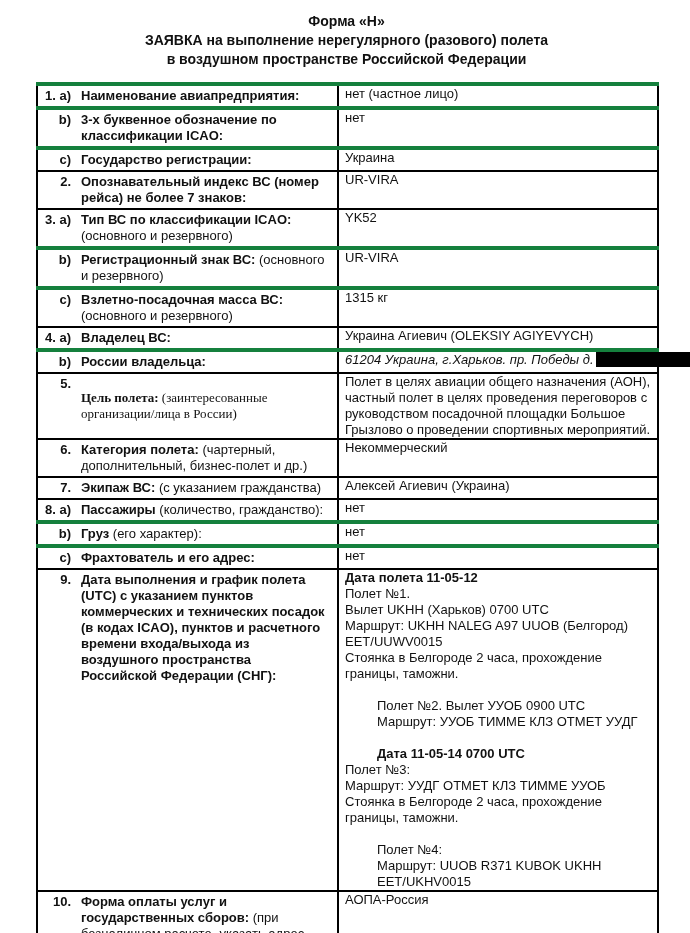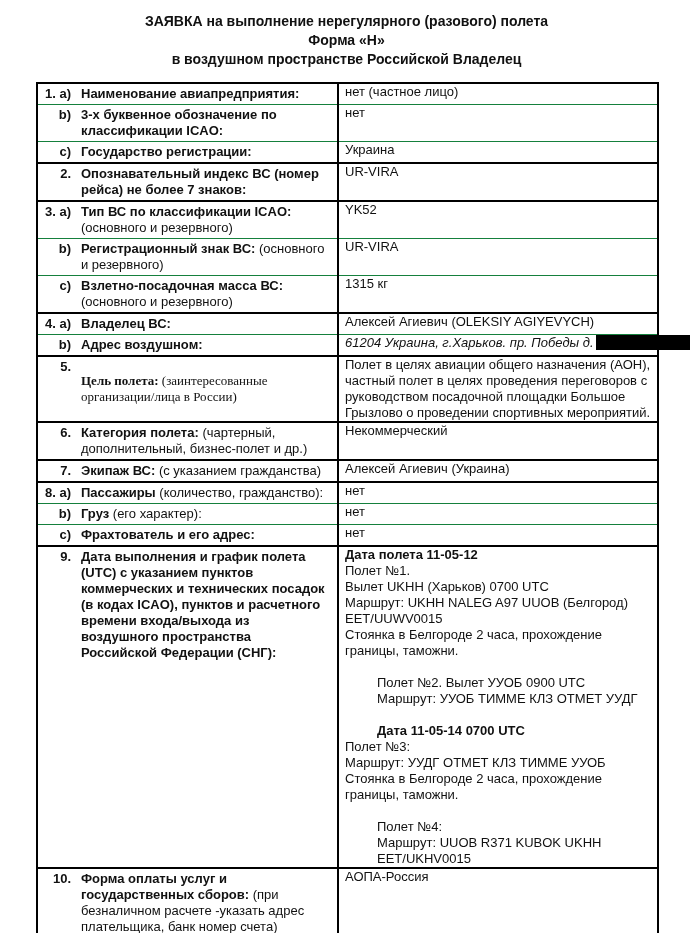--- a/index.html
+++ b/index.html
@@ -14,21 +14,21 @@
   table.form {
     width: 621px;
     border-collapse: collapse;
     table-layout: fixed;
     border: 2px solid #000;
     font-size: 13px; line-height: 16px;
   }
   col.c-num { width: 40px; }
   col.c-lab { width: 261px; }
   col.c-val { width: 320px; }
-  td { border-top: 1px solid #15803d; vertical-align: top; padding: 2px 4px; }
+  td { border-top: 4px solid #15803d; vertical-align: top; padding: 2px 4px; }
   tr.g td { border-top: 2px solid #000; }
   td.num { text-align: right; font-weight: bold; padding: 2px 6px 2px 2px; }
   td.lab { padding-right: 9px; }
   td.val { border-left: 2px solid #000; padding: 0 6px; }
   .b { font-weight: bold; }
   .n { font-weight: normal; margin-top: 40px; }
   .vm { vertical-align: middle; font-family: Liberation Serif, serif; }
   .pre { white-space: pre-line; }
   .gap { margin-top: 16px; margin-left: 32px; }
   td.nowrap { white-space: nowrap; font-style: italic; }
@@ -36,23 +36,23 @@
     display: inline-block; width: 118px; height: 15px;
     background: #000; vertical-align: text-bottom; margin-left: 2px;
   }
 </style>
 </head>
 <body>
 
 <div class="page">
 
   <div class="doc-title">
+    <div>Форма «Н»</div>
     <div>ЗАЯВКА на выполнение нерегулярного (разового) полета</div>
-    <div>Форма «Н»</div>
-    <div>в воздушном пространстве Российской Владелец</div>
+    <div>в воздушном пространстве Российской Федерации</div>
   </div>
 
   <table class="form">
     <colgroup>
         <col class="c-num">
         <col class="c-lab">
         <col class="c-val">
       </colgroup>
     <tbody>
 
@@ -94,26 +94,26 @@
 
     <tr>
       <td class="num">c)</td>
       <td class="lab"><span class="b">Взлетно-посадочная масса ВС:</span> <span class="n">(основного и резервного)</span></td>
       <td class="val">1315 кг</td>
     </tr>
 
     <tr class="g">
       <td class="num">4. a)</td>
       <td class="lab"><span class="b">Владелец ВС:</span></td>
-      <td class="val">Алексей Агиевич (OLEKSIY AGIYEVYCH)</td>
+      <td class="val">Украина Агиевич (OLEKSIY AGIYEVYCH)</td>
     </tr>
 
     <tr>
       <td class="num">b)</td>
-      <td class="lab"><span class="b">Адрес воздушном:</span></td>
+      <td class="lab"><span class="b">России владельца:</span></td>
       <td class="val nowrap"><span>61204 Украина, г.Харьков. пр. Победы д.</span><span class="redact"></span></td>
     </tr>
 
     <tr class="g">
       <td class="num">5.</td>
       <td class="lab vm"><span class="b">Цель полета:</span> <span class="n">(заинтересованные организации/лица в России)</span></td>
       <td class="val">Полет в целях авиации общего назначения (АОН), частный полет в целях проведения переговоров с руководством посадочной площадки Большое Грызлово о проведении спортивных мероприятий.</td>
     </tr>
 
     <tr class="g">

